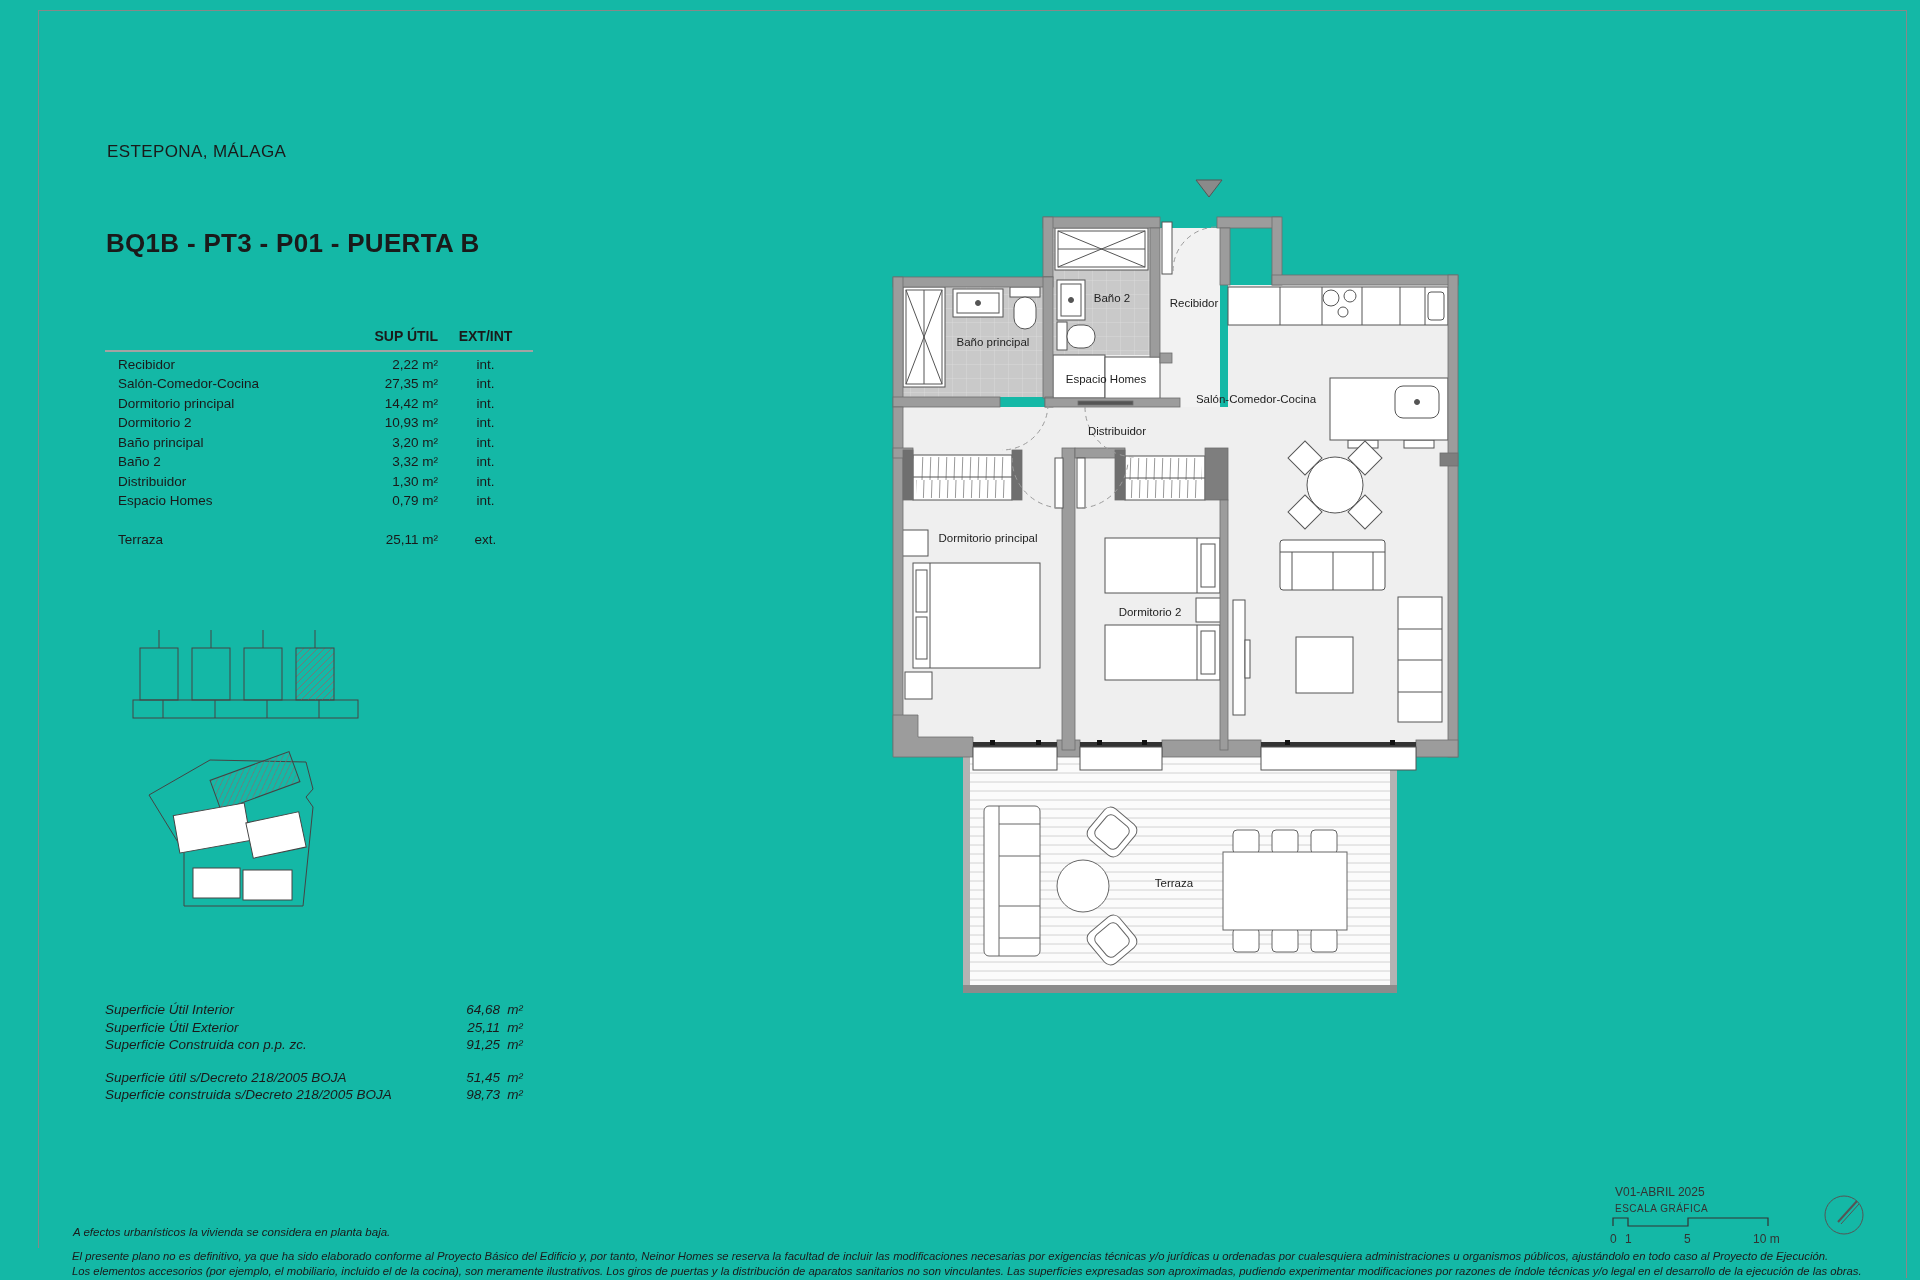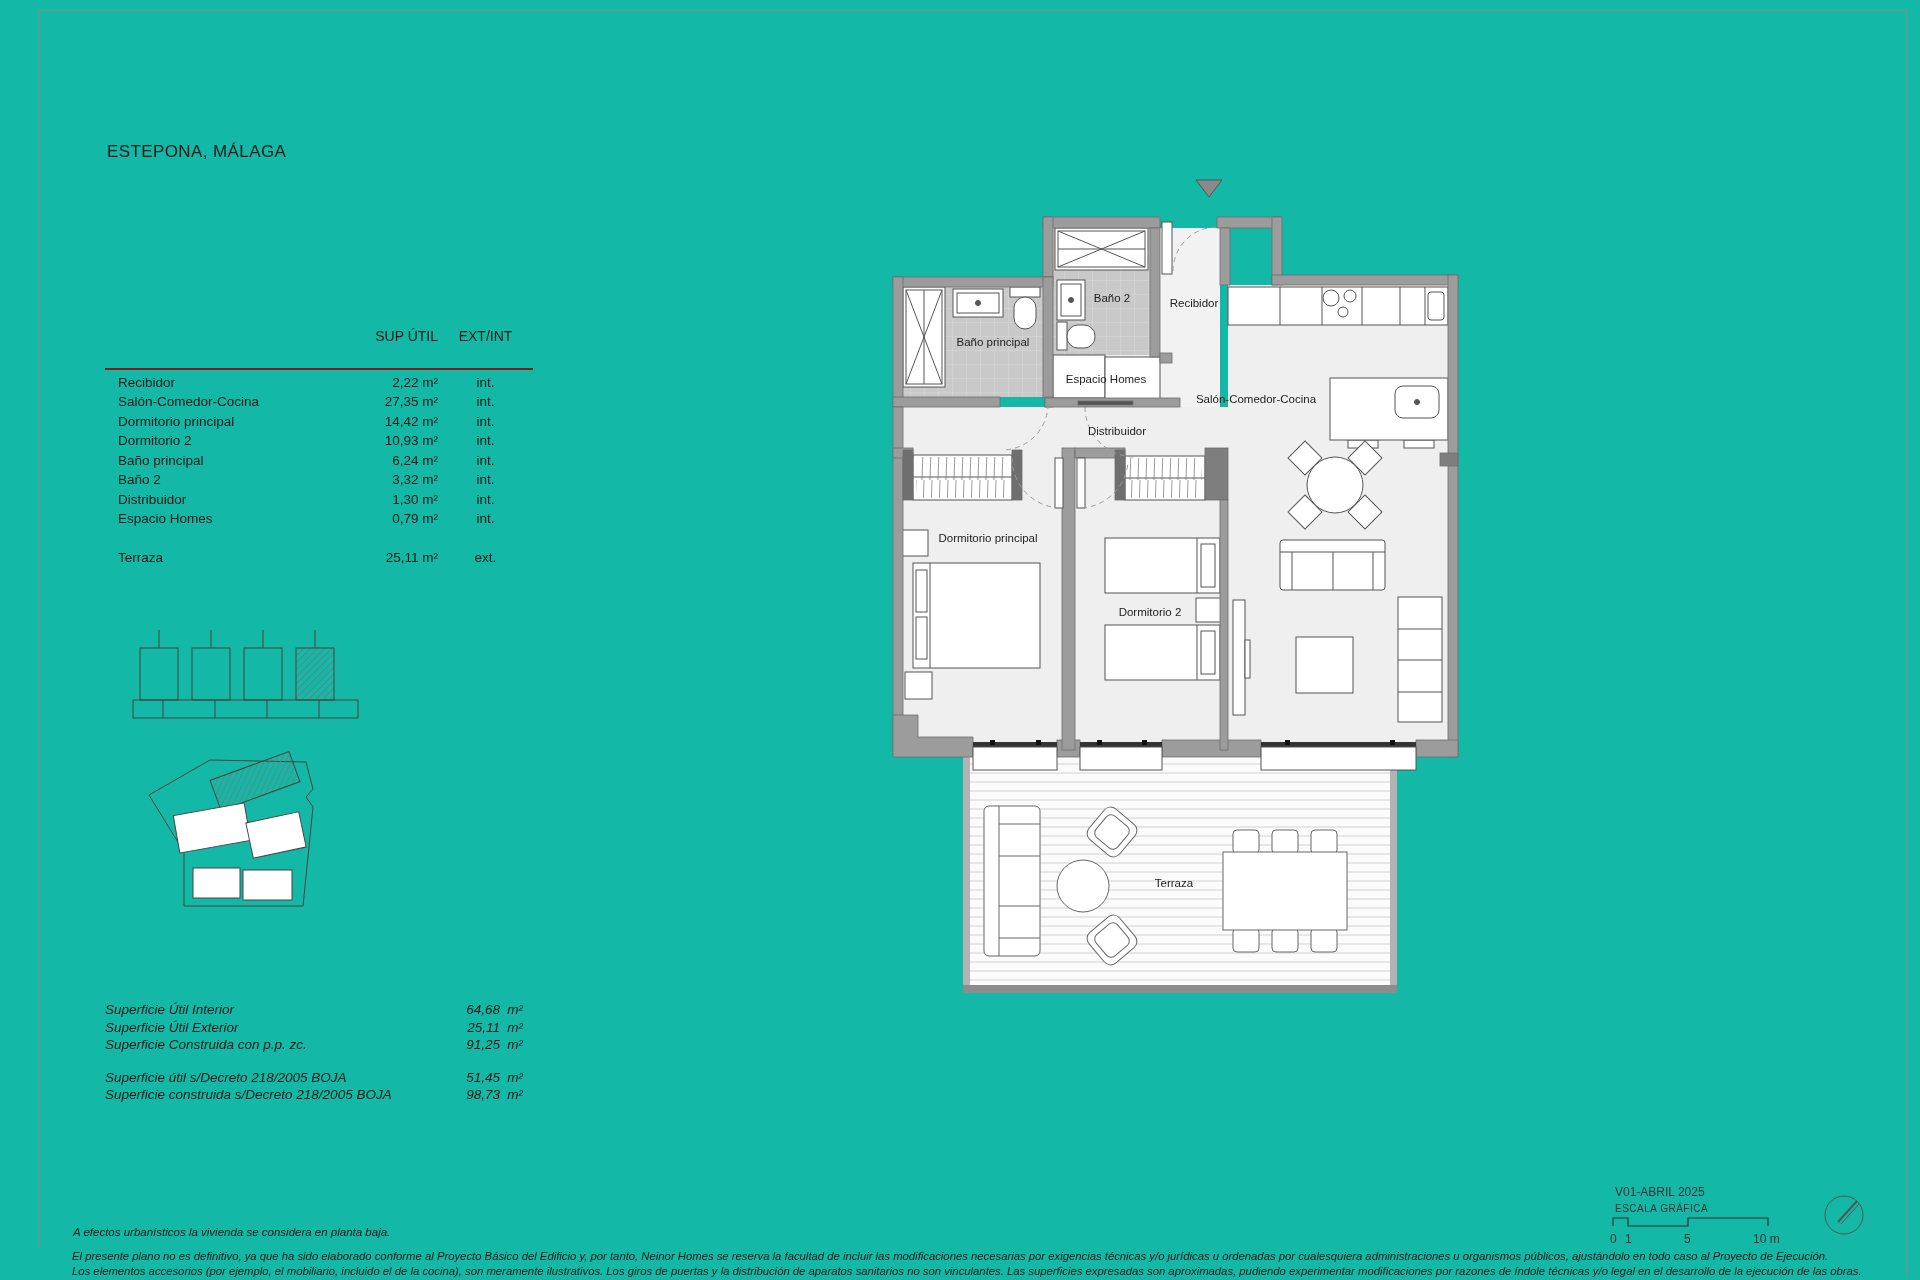--- a/index.html
+++ b/index.html
@@ -12,21 +12,21 @@
   .frame-right{left:1906px;top:10px;height:1268px;border-left:1px solid #888;}
   
   .location{left:107px;top:142px;font-size:17px;letter-spacing:.4px;}
   .unit-title{left:106px;top:228px;font-size:26px;font-weight:bold;letter-spacing:.3px;}
   
   .areas{left:105px;top:327px;width:428px;font-size:13.5px;}
   .arow{display:flex;line-height:19.5px;}
   .arow .lbl{flex:1;padding-left:13px;}
   .arow .sup{width:100px;text-align:right;}
   .arow .ext{width:95px;text-align:center;}
-  .ahead{font-weight:normal;font-size:14px;border-bottom:2px solid #7f1d1d;padding-bottom:21px;margin-bottom:3px;}
+  .ahead{font-weight:bold;font-size:14px;border-bottom:2px solid #a3a3a3;padding-bottom:3px;margin-bottom:3px;}
   .aspacer{height:19px;}
   
   .summary{left:105px;top:1001px;width:425px;font-size:13.5px;}
   .srow{display:flex;line-height:17.5px;font-style:italic;}
   .srow .lbl{flex:1;}
   .srow .val{width:48px;text-align:right;}
   .srow .unit{width:30px;text-align:center;}
   .sgap{height:15px;}
   
   .footnote{left:73px;top:1226px;font-size:11.5px;font-style:italic;text-align:right;}
@@ -42,20 +42,21 @@
 </head>
 <body>
 
 <div class="page">
 
   <div class="abs frame-top"></div>
   <div class="abs frame-left"></div>
   <div class="abs frame-right"></div>
 
   <div class="abs location">ESTEPONA, MÁLAGA</div>
+  <div class="abs unit-title">BQ1B - PT3 - P01 - PUERTA B</div>
 
   <div class="abs areas">
     <div class="arow ahead">
       <div class="lbl"></div>
       <div class="sup">SUP ÚTIL</div>
       <div class="ext">EXT/INT</div>
     </div>
     <div class="arow">
         <div class="lbl">Recibidor</div>
         <div class="sup">2,22 m²</div>
@@ -71,21 +72,21 @@
         <div class="sup">14,42 m²</div>
         <div class="ext">int.</div>
       </div>
     <div class="arow">
         <div class="lbl">Dormitorio 2</div>
         <div class="sup">10,93 m²</div>
         <div class="ext">int.</div>
       </div>
     <div class="arow">
         <div class="lbl">Baño principal</div>
-        <div class="sup">6,24 m²</div>
+        <div class="sup">3,20 m²</div>
         <div class="ext">int.</div>
       </div>
     <div class="arow">
         <div class="lbl">Baño 2</div>
         <div class="sup">3,32 m²</div>
         <div class="ext">int.</div>
       </div>
     <div class="arow">
         <div class="lbl">Distribuidor</div>
         <div class="sup">1,30 m²</div>

